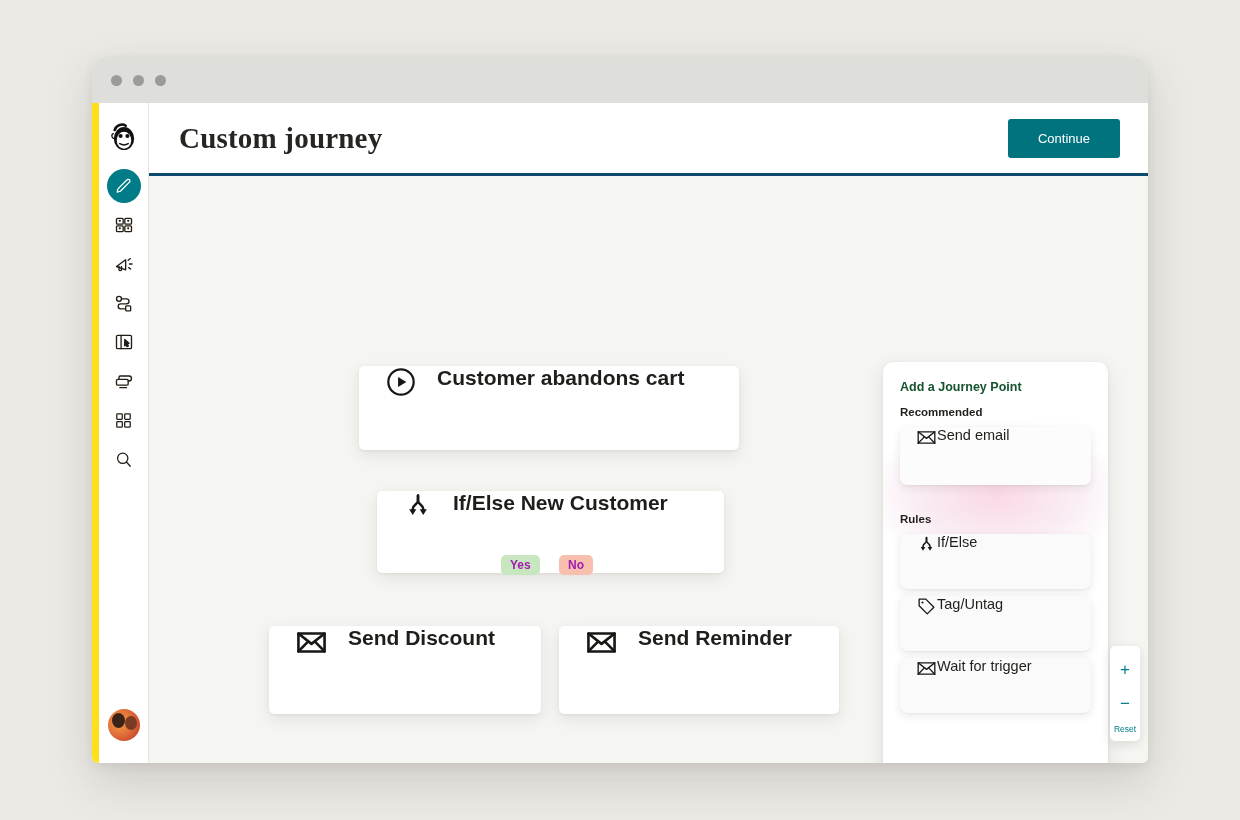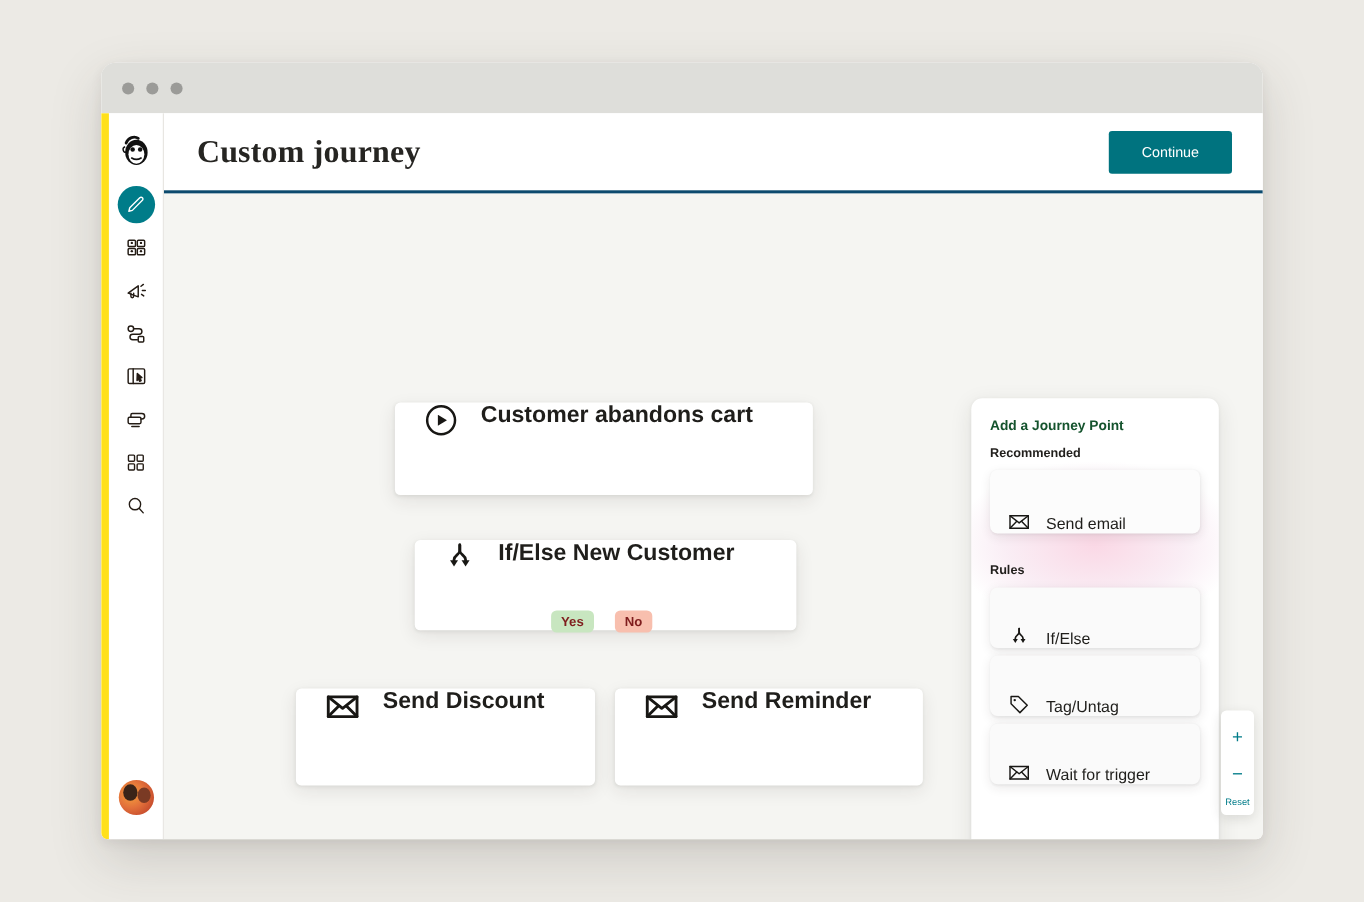--- a/index.html
+++ b/index.html
@@ -99,21 +99,21 @@
   .node-icon { display: flex; align-items: center; justify-content: center; flex: 0 0 auto; }
   .node-icon svg { stroke: #181714; fill: none; stroke-width: 1.7; stroke-linecap: round; stroke-linejoin: round; }
 
   #node-trigger { left: 210px; top: 190px; width: 380px; height: 84px; }
   #node-branch  { left: 228px; top: 315px; width: 347px; height: 82px; }
   #node-yes     { left: 120px; top: 450px; width: 272px; height: 88px; }
   #node-no      { left: 410px; top: 450px; width: 280px; height: 88px; }
 
   .badge {
     position: absolute; font-size: 12px; font-weight: bold;
-    border-radius: 5px; padding: 3px 9px; color: #7f1d1d;
+    border-radius: 5px; padding: 3px 9px; color: #a21caf;
   }
   #badge-yes { left: 352px; top: 379px; background: #c8e6c0; }
   #badge-no  { left: 410px; top: 379px; background: #f8bfae; }
 
   #connectors { position: absolute; inset: 0; pointer-events: none; }
 
   
   #journey-panel {
     position: absolute; right: 40px; top: 186px;
     width: 225px; height: 440px;
@@ -126,22 +126,22 @@
     width: 255px; height: 150px;
     background: radial-gradient(ellipse at 50% 50%, rgba(250,214,228,.95) 0%, rgba(246,226,238,.6) 45%, rgba(255,255,255,0) 72%);
     pointer-events: none;
   }
   #panel-inner { position: relative; padding: 18px 17px 0; height: 100%; }
   #panel-title { font-size: 12.5px; font-weight: bold; color: #14532d; margin-bottom: 12px; }
   .panel-section-label { font-size: 11.5px; font-weight: bold; color: #211f1c; margin-bottom: 9px; }
   .panel-card {
     background: #fafafa; border-radius: 7px;
     box-shadow: 0 3px 10px rgba(40,38,32,.09), 0 1px 2px rgba(40,38,32,.05);
-    height: 55px; display: flex; align-items: flex-end;
-    gap: 14px; padding: 0 16px; margin-bottom: 7px; cursor: pointer;
+    height: 55px; display: flex; align-items: flex-start;
+    padding: 0 16px; margin-bottom: 7px; cursor: pointer;
   }
   .panel-card.recommended { background: #fcfcfc; height: 58px; margin-bottom: 28px; }
   .panel-card-label { font-size: 14.5px; color: #1f1e1b; white-space: nowrap; }
   .panel-card svg { stroke: #181714; fill: none; stroke-width: 1.5; stroke-linecap: round; stroke-linejoin: round; }
 
   
   #zoom-controls {
     position: absolute; right: 8px; bottom: 22px;
     width: 30px; background: #fff; border-radius: 5px;
     box-shadow: 0 3px 11px rgba(40,38,32,.13);

